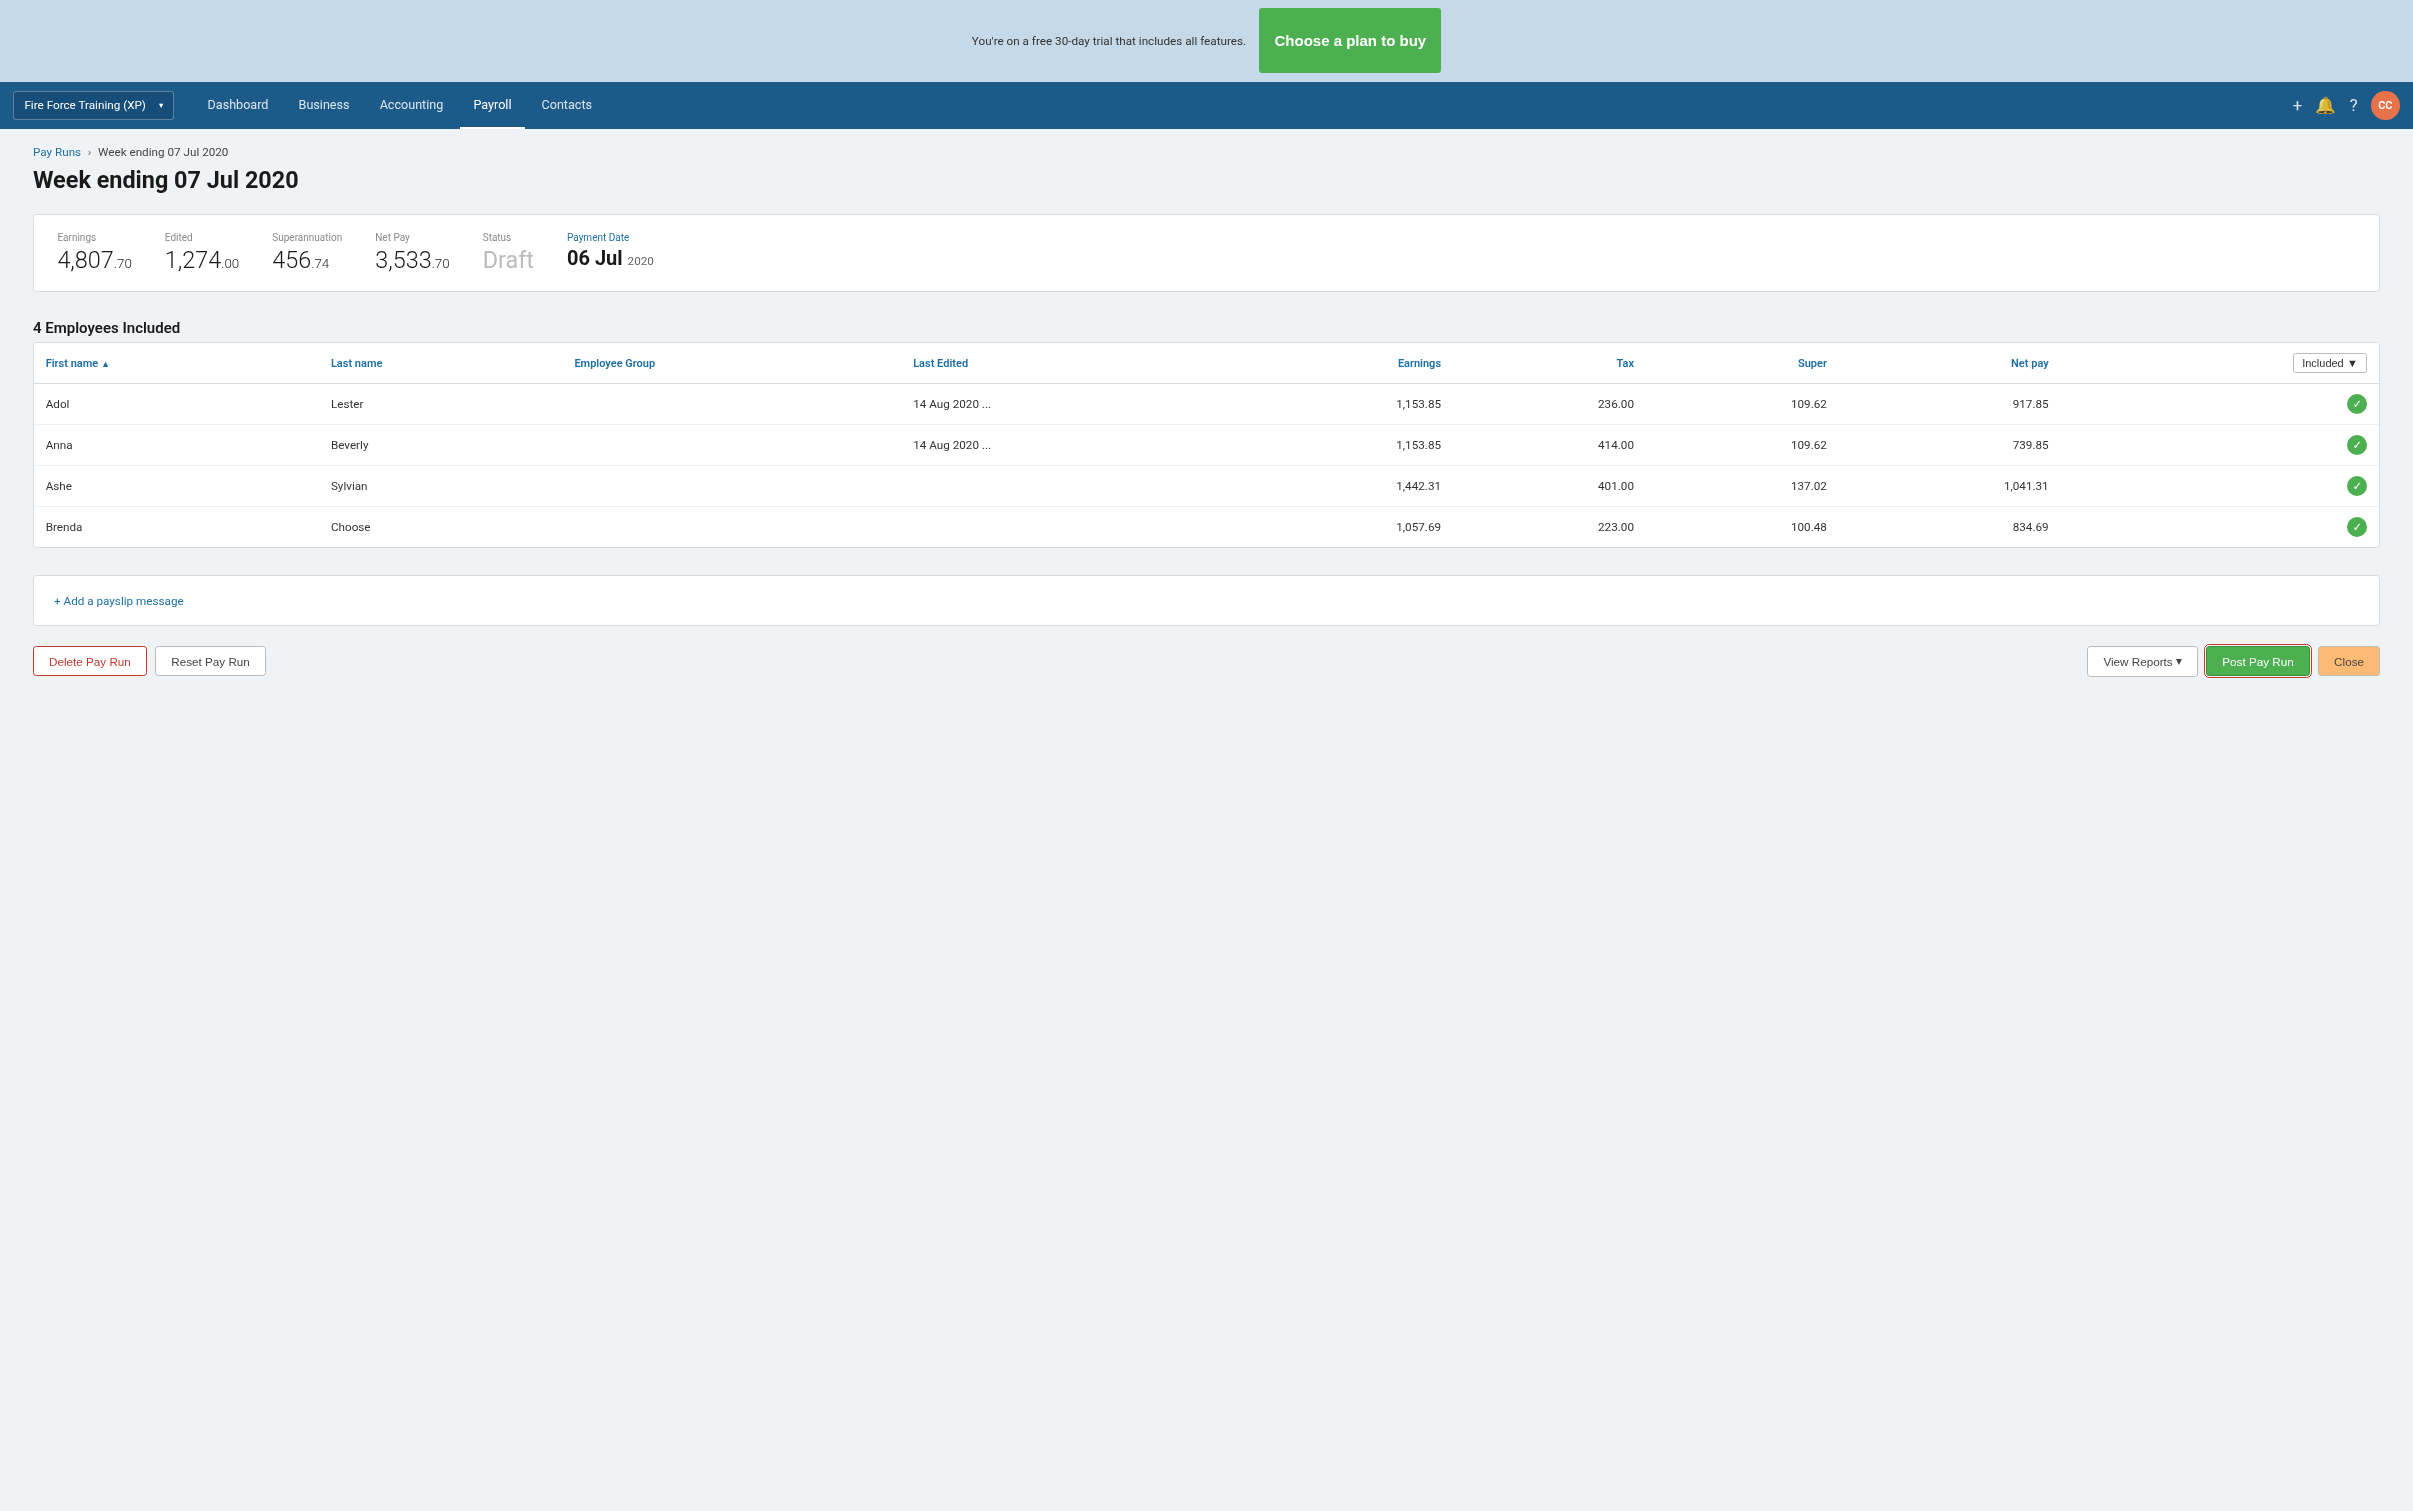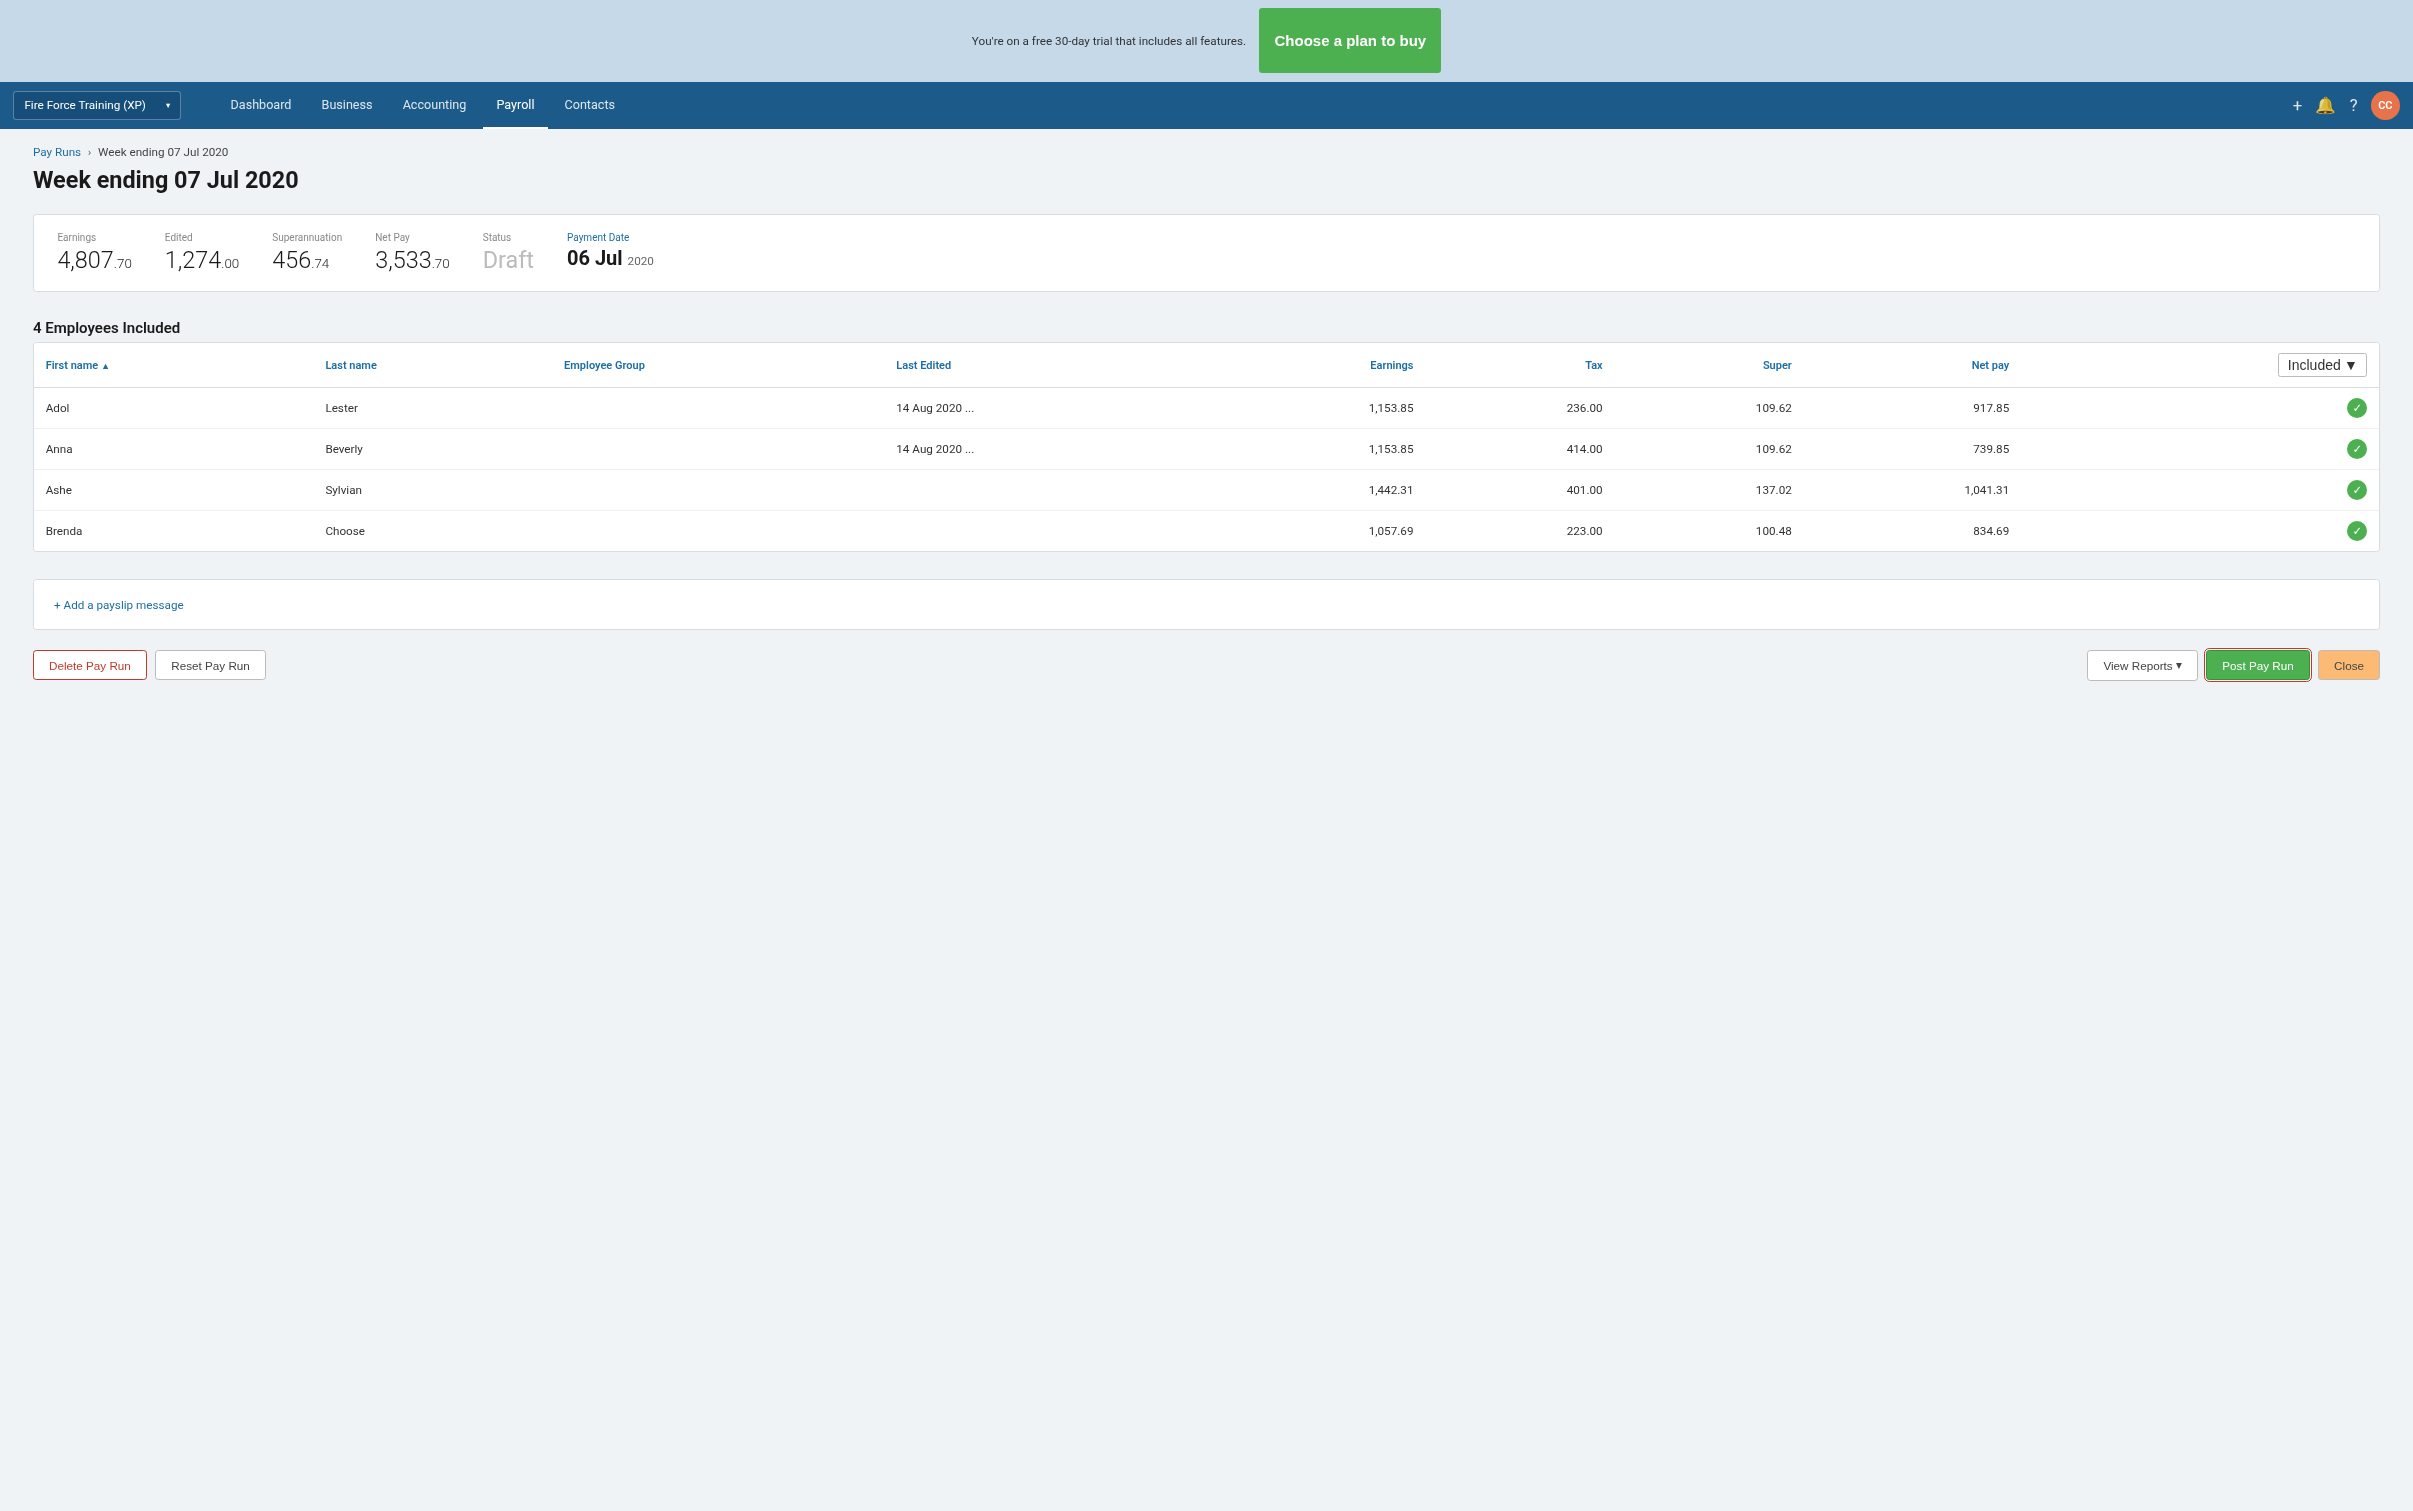--- a/index.html
+++ b/index.html
@@ -38,22 +38,22 @@
     .org-selector {
       background: #174d79;
       color: white;
       border: 0.8px solid rgba(255,255,255,0.3);
       border-radius: 3.3px;
       padding: 6.7px 10px;
       font-size: 11.7px;
       cursor: pointer;
       display: flex;
       align-items: center;
-      gap: 20px;
-      margin-right: 36px;
+      gap: 13px;
+      margin-right: 20px;
       white-space: nowrap;
     }
     .org-selector .chevron { font-size: 8.4px; }
     .nav-links {
       display: flex;
       gap: 3.3px;
       flex: 1;
     }
     .nav-link {
       color: rgba(255,255,255,0.85);
@@ -204,21 +204,21 @@
     }
     .data-table th.numeric { text-align: right; }
     .data-table th.included-th {
       text-align: right;
     }
     .included-btn {
       background: white;
       border: 0.8px solid #bbb;
       border-radius: 2.5px;
       padding: 3.3px 8.4px;
-      font-size: 14px;
+      font-size: 11px;
       color: #333;
       cursor: pointer;
       display: inline-flex;
       align-items: flex-end;
       gap: 3.3px;
     }
     .data-table td {
       padding: 10px 11.7px;
       font-size: 11.7px;
       color: #333;

